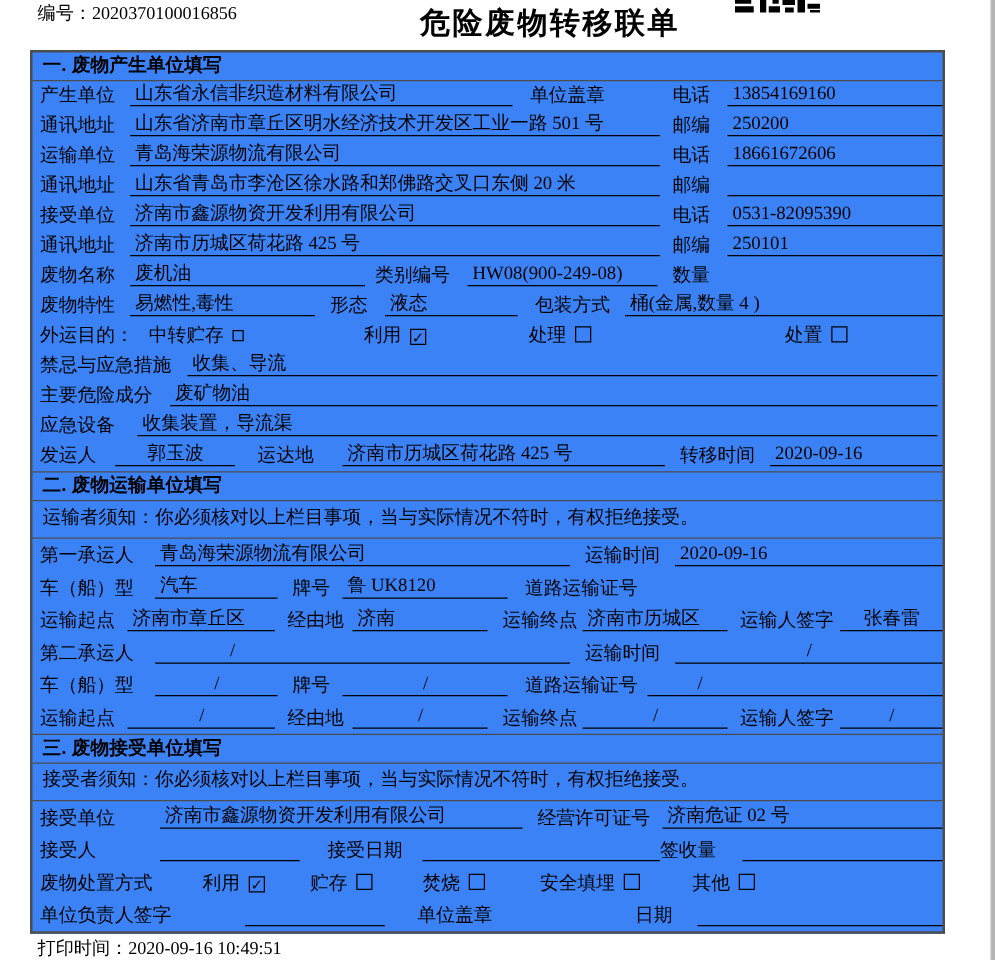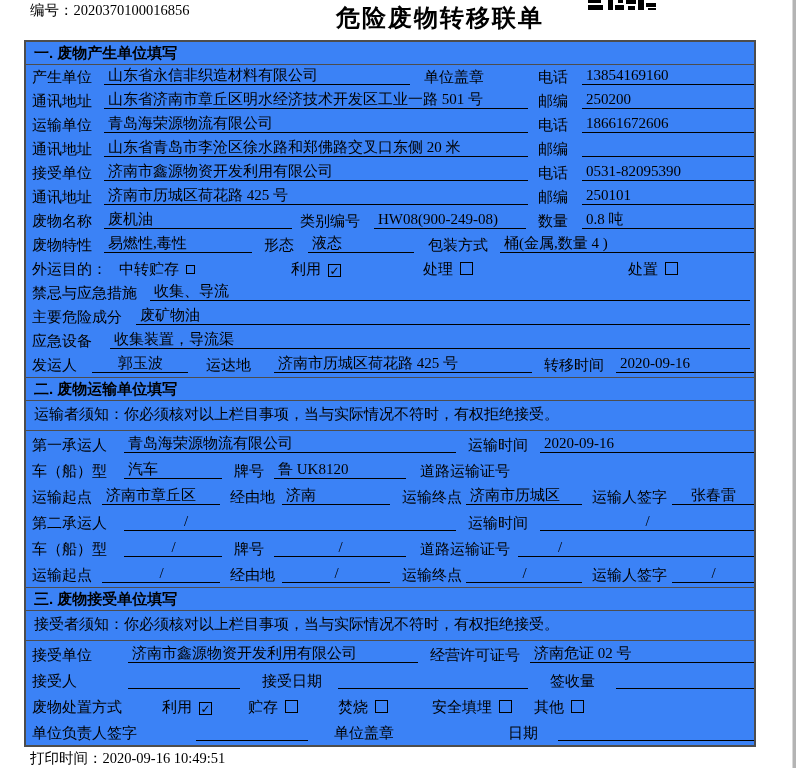--- a/index.html
+++ b/index.html
@@ -140,21 +140,20 @@
       <span class="lbl" style="width:44px;margin-left:10px">邮编</span>
       <span class="val" style="width:172px">250101</span>
     </div>
 
     <div class="row">
       <span class="lbl" style="width:72px">废物名称</span>
       <span class="val" style="width:188px">废机油</span>
       <span class="lbl" style="width:74px;margin-left:8px">类别编号</span>
       <span class="val" style="width:152px">HW08(900-249-08)</span>
       <span class="lbl" style="width:44px;margin-left:12px">数量</span>
-      <span class="val grow">0.8 吨</span>
     </div>
 
     <div class="row">
       <span class="lbl" style="width:72px">废物特性</span>
       <span class="val" style="width:148px">易燃性,毒性</span>
       <span class="lbl" style="width:44px;margin-left:12px">形态</span>
       <span class="val" style="width:106px">液态</span>
       <span class="lbl" style="width:72px;margin-left:14px">包装方式</span>
       <span class="val grow">桶(金属,数量  4 )</span>
     </div>
@@ -255,31 +254,31 @@
       <span class="val" style="width:290px">济南市鑫源物资开发利用有限公司</span>
       <span class="lbl" style="width:100px;margin-left:12px">经营许可证号</span>
       <span class="val grow">济南危证 02 号</span>
     </div>
 
     <div class="row row26">
       <span class="lbl" style="width:96px">接受人</span>
       <span class="val" style="width:112px"></span>
       <span class="lbl" style="width:68px;margin-left:22px">接受日期</span>
       <span class="val" style="width:190px;margin-left:8px"></span>
-      <span class="lbl" style="width:56px;margin-left:22px">签收量</span>
+      <span class="lbl" style="width:56px;">签收量</span>
       <span class="val grow" style="margin-left:10px"></span>
     </div>
 
     <div class="row row26">
       <span class="lbl" style="width:108px">废物处置方式</span>
       <span class="lbl" style="margin-left:22px"><span>利用</span><span class="cb checked">✓</span></span>
       <span class="lbl" style="margin-left:36px"><span>贮存</span><span class="cb"></span></span>
       <span class="lbl" style="margin-left:40px"><span>焚烧</span><span class="cb"></span></span>
       <span class="lbl" style="margin-left:44px"><span>安全填埋</span><span class="cb"></span></span>
-      <span class="lbl" style="margin-left:22px"><span>其他</span><span class="cb"></span></span>
+      <span class="lbl" style="margin-left:42px"><span>其他</span><span class="cb"></span></span>
     </div>
 
     <div class="row row26">
       <span class="lbl" style="width:116px">单位负责人签字</span>
       <span class="val" style="width:112px;margin-left:48px"></span>
       <span class="lbl" style="margin-left:26px">单位盖章</span>
       <span class="spacer"></span>
       <span class="lbl" style="width:40px">日期</span>
       <span class="val" style="width:196px;margin-left:10px"></span>
     </div>

